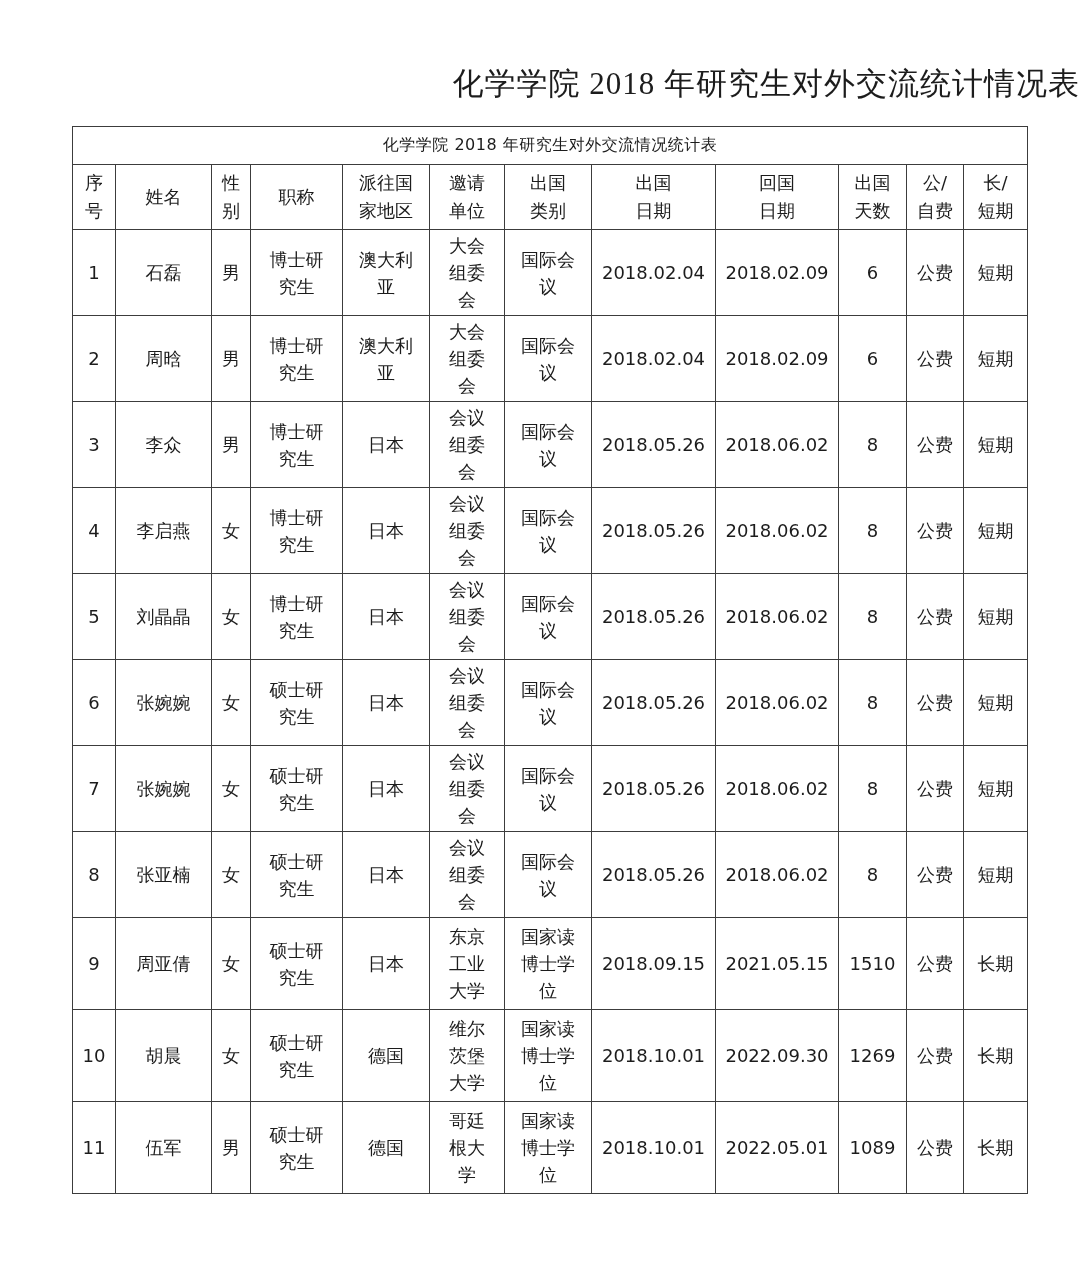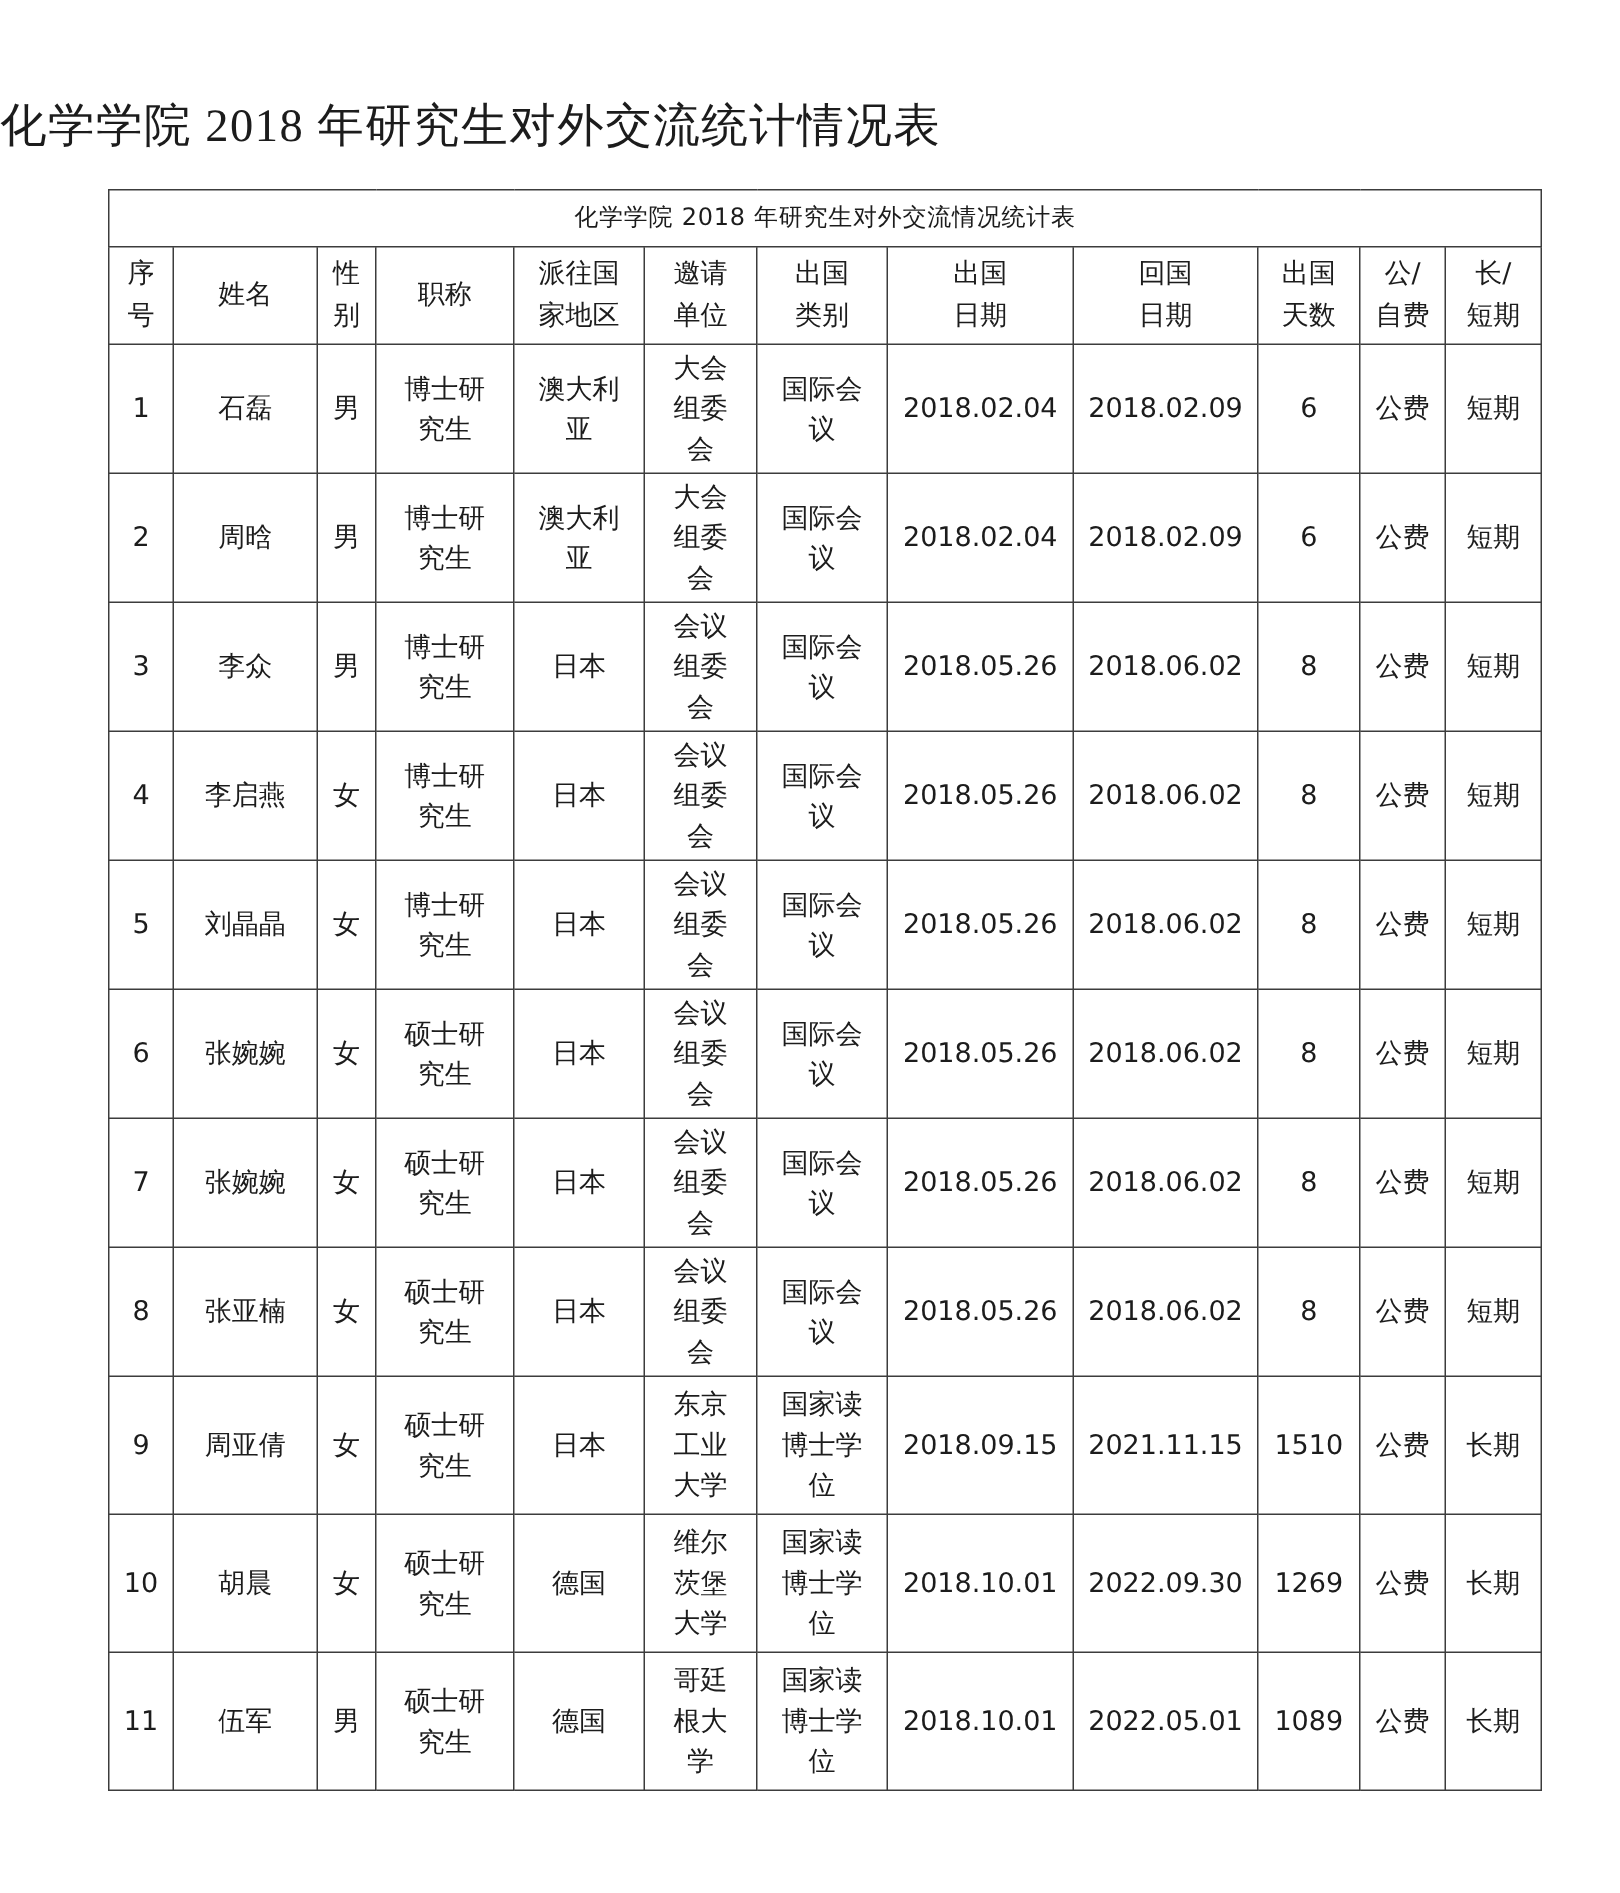--- a/index.html
+++ b/index.html
@@ -11,21 +11,21 @@
     width: 1080px;
     height: 1262px;
     box-sizing: border-box;
     padding-top: 62px;
     color: #1c1c1c;
     font-family: "Liberation Serif", "DejaVu Serif", serif;
     overflow: hidden;
   }
   .page-title {
     margin: 0 0 20px 0;
-    text-align: left;
+    text-align: right;
     font-size: 31px;
     font-weight: 400;
     letter-spacing: 1px;
     line-height: 44px;
     font-family: "Liberation Serif", "DejaVu Serif", serif;
   }
   table.doc-table {
     border-collapse: collapse;
     table-layout: fixed;
     width: 955px;
@@ -266,21 +266,21 @@
     <td>硕士研
 究生</td>
     <td>日本</td>
     <td>东京
 工业
 大学</td>
     <td>国家读
 博士学
 位</td>
     <td>2018.09.15</td>
-    <td>2021.11.15</td>
+    <td>2021.05.15</td>
     <td>1510</td>
     <td>公费</td>
     <td>长期</td>
   </tr>
       <tr>
     <td>10</td>
     <td>胡晨</td>
     <td>女</td>
     <td>硕士研
 究生</td>

